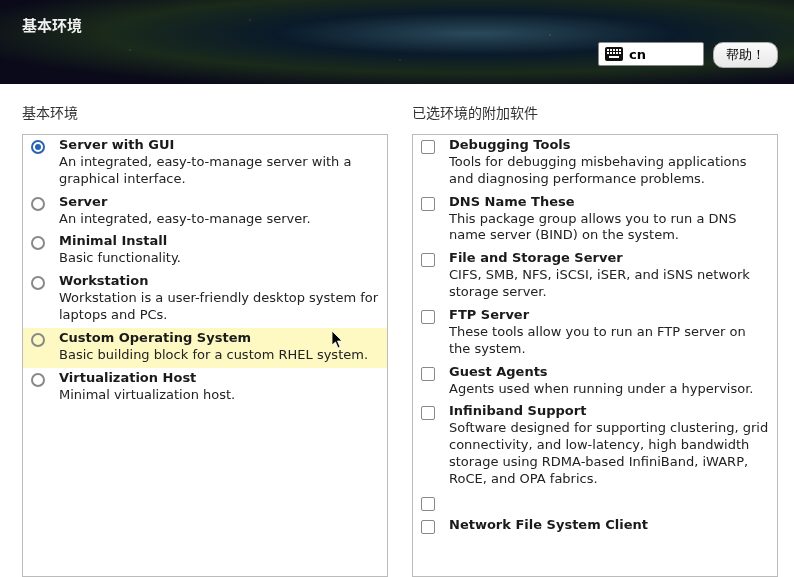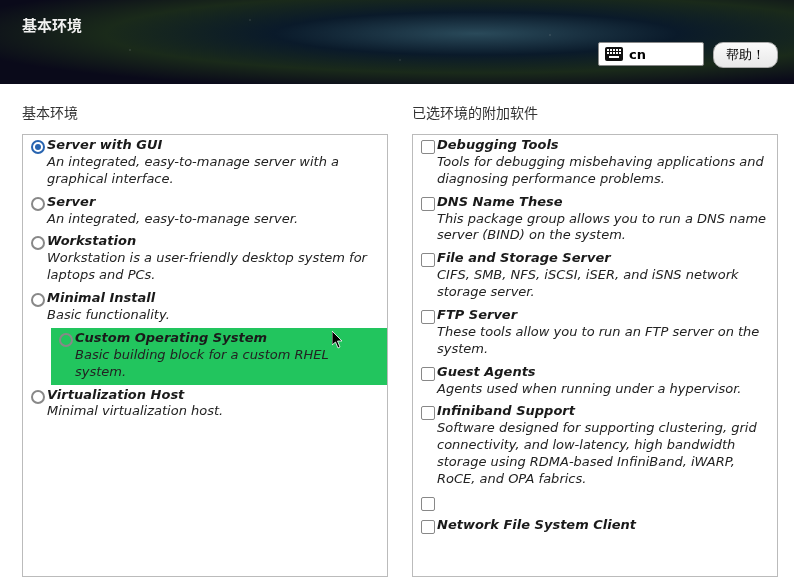--- a/index.html
+++ b/index.html
@@ -83,24 +83,23 @@
 .list-box {
   border: 1px solid #bbb;
   flex:1;
   overflow-y: auto;
   overflow-x: hidden;
   background:#fff;
 }
 .item {
   display:flex;
   padding: 2px 8px 4px 8px;
-  gap: 0;
-  font-style: italic;
-}
-.item.hovered { background:#22c55e;margin-left:28px; }
+  gap: 12px;
+}
+.item.hovered { background:#fef9c3; }
 .ctrl-col { width:16px; padding-top:3px; flex-shrink:0;}
 .radio {
   width:14px; height:14px; border-radius:50%;
   border:2px solid #888; display:block;
 }
 .radio.selected { border-color:#2864b0; position:relative;}
 .radio.selected::after {
   content:""; position:absolute; left:2px; top:2px;
   width:6px; height:6px; border-radius:50%; background:#2864b0;
 }
@@ -165,31 +164,31 @@
           <div class="text-col">
             <div class="item-title">Server</div>
             <div class="item-desc">An integrated, easy-to-manage server.</div>
           </div>
         </div>
         <div class="item">
           <div class="ctrl-col">
             <span class="radio"></span>
           </div>
           <div class="text-col">
+            <div class="item-title">Minimal Install</div>
+            <div class="item-desc">Basic functionality.</div>
+          </div>
+        </div>
+        <div class="item">
+          <div class="ctrl-col">
+            <span class="radio"></span>
+          </div>
+          <div class="text-col">
             <div class="item-title">Workstation</div>
             <div class="item-desc">Workstation is a user-friendly desktop system for laptops and PCs.</div>
-          </div>
-        </div>
-        <div class="item">
-          <div class="ctrl-col">
-            <span class="radio"></span>
-          </div>
-          <div class="text-col">
-            <div class="item-title">Minimal Install</div>
-            <div class="item-desc">Basic functionality.</div>
           </div>
         </div>
         <div class="item hovered">
           <div class="ctrl-col">
             <span class="radio"></span>
           </div>
           <div class="text-col">
             <div class="item-title">Custom Operating System</div>
             <div class="item-desc">Basic building block for a custom RHEL system.</div>
           </div>

